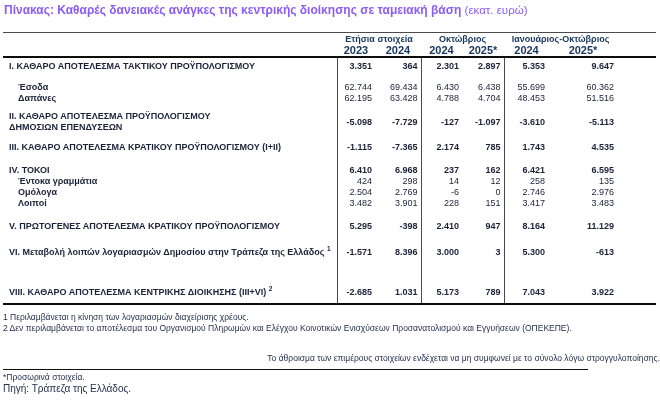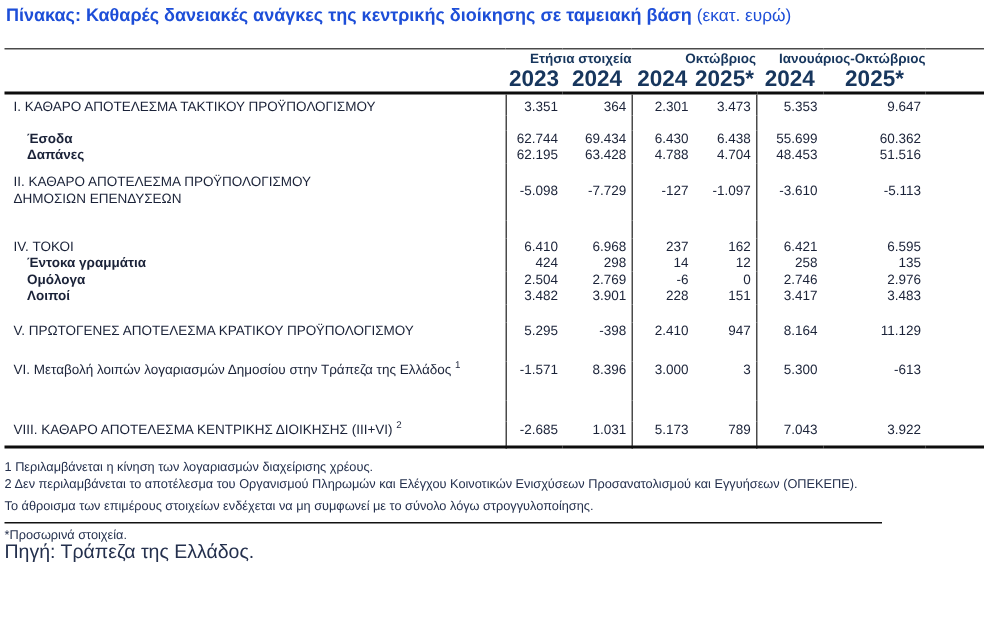--- a/index.html
+++ b/index.html
@@ -6,21 +6,21 @@
   html, body { background: #ffffff; }
   body {
     width: 660px; height: 414px;
     font-family: "Liberation Sans", sans-serif;
     color: #1a2238;
     overflow: hidden;
   }
   .page { position: relative; width: 660px; height: 414px; background: #fff; }
 
   
-  .title { padding: 3px 0 0 4px; font-size: 12px; color: #1d4ed8; white-space: nowrap; }
+  .title { padding: 3px 0 0 4px; font-size: 12px; color: #8b5cf6; white-space: nowrap; }
   .title-main { font-weight: bold; }
   .title-unit { font-weight: normal; font-size: 11.5px; }
 
   
   table.tbl {
     border-collapse: collapse; table-layout: fixed;
     width: 653px; margin: 15px 0 0 3px;
     border-top: 1px solid #4a4a4a;
     border-bottom: 2px solid #0d0d0d;
     font-size: 9px;
@@ -29,44 +29,44 @@
   col.c-1 { width: 38px; }
   col.c-2 { width: 46px; }
   col.c-3 { width: 41px; }
   col.c-4 { width: 42px; }
   col.c-5 { width: 45px; }
   col.c-6 { width: 68px; }
   col.c-pad { width: 39px; }
 
   thead td { color: #17365d; font-weight: bold; }
   tr.grp-row { height: 11px; }
-  tr.grp-row td.grp { text-align: right; font-size: 9px; vertical-align: bottom; white-space: nowrap; }
+  tr.grp-row td.grp { text-align: center; font-size: 9px; vertical-align: bottom; white-space: nowrap; }
   tr.yr-row { height: 13px; }
   tr.yr-row td { border-bottom: 2px solid #0d0d0d; }
-  tr.yr-row td.yr { text-align: center; font-size: 15px; vertical-align: middle; }
+  tr.yr-row td.yr { text-align: center; font-size: 11px; vertical-align: middle; }
 
   tbody td { vertical-align: middle; }
   tbody td.c1, tbody td.c3, tbody td.c5 { border-left: 1px solid #4a4a4a; }
   tbody tr.row { height: 11px; }
   tbody tr.row.two-line { height: 22px; }
   tbody td.lbl { padding-left: 6px; white-space: pre-line; line-height: 10.5px; }
   tbody tr.sub td.lbl { padding-left: 15px; font-weight: bold; }
-  tbody tr.section { font-weight: normal; margin-left: 34px; }
+  tbody tr.section { font-weight: bold; margin-left: 34px; }
   tbody td.val { text-align: right; padding-right: 3px; white-space: nowrap; }
   tbody td.c5.val { padding-right: 4px; }
   tbody tr.sp td { height: inherit; }
   sup { font-size: 6.5px; vertical-align: super; line-height: 0; }
 
   
   .footnotes { margin: 7px 0 0 3px; font-size: 8.5px; color: #24304d; }
   .footnotes .fn { line-height: 11.5px; white-space: nowrap; }
-  .footnotes .rounding { margin-top: 3px; line-height: 11.5px; white-space: nowrap; }
+  .footnotes .rounding { margin-top: 18px; line-height: 11.5px; white-space: nowrap; text-align: right; }
   .rule { width: 585px; border-top: 1.5px solid #111; margin: 5px 0 0 3px; }
   .prov { margin: 2px 0 0 3px; font-size: 8.5px; color: #24304d; line-height: 11px; }
-  .source { margin: 0 0 0 3px; font-size: 13px; color: #24304d; line-height: 11px; }
+  .source { margin: 0 0 0 3px; font-size: 10px; color: #24304d; line-height: 11px; }
 </style>
 </head>
 <body>
 
 <div class="page">
 
   <div class="title">
     <span class="title-main">Πίνακας: Καθαρές δανειακές ανάγκες της κεντρικής διοίκησης σε ταμειακή βάση</span>
     <span class="title-unit">(εκατ. ευρώ)</span>
   </div>
@@ -110,21 +110,21 @@
           <td class="c4"></td>
           <td class="c5"></td>
           <td class="c6"></td>
           <td class="pad"></td>
         </tr>
         <tr class="row section">
           <td class="lbl">I. ΚΑΘΑΡΟ ΑΠΟΤΕΛΕΣΜΑ ΤΑΚΤΙΚΟΥ ΠΡΟΫΠΟΛΟΓΙΣΜΟΥ</td>
           <td class="val c1">3.351</td>
           <td class="val c2">364</td>
           <td class="val c3">2.301</td>
-          <td class="val c4">3.473</td>
+          <td class="val c4">2.897</td>
           <td class="val c5">5.353</td>
           <td class="val c6">9.647</td>
           <td class="pad"></td>
         </tr>
         <tr class="sp" style="height: 10px;">
           <td class="lbl"></td>
           <td class="c1"></td>
           <td class="c2"></td>
           <td class="c3"></td>
           <td class="c4"></td>
@@ -176,20 +176,30 @@
         <tr class="sp" style="height: 9px;">
           <td class="lbl"></td>
           <td class="c1"></td>
           <td class="c2"></td>
           <td class="c3"></td>
           <td class="c4"></td>
           <td class="c5"></td>
           <td class="c6"></td>
           <td class="pad"></td>
         </tr>
+        <tr class="row section">
+          <td class="lbl">III. ΚΑΘΑΡΟ ΑΠΟΤΕΛΕΣΜΑ ΚΡΑΤΙΚΟΥ ΠΡΟΫΠΟΛΟΓΙΣΜΟΥ (Ι+ΙΙ)</td>
+          <td class="val c1">-1.115</td>
+          <td class="val c2">-7.365</td>
+          <td class="val c3">2.174</td>
+          <td class="val c4">785</td>
+          <td class="val c5">1.743</td>
+          <td class="val c6">4.535</td>
+          <td class="pad"></td>
+        </tr>
         <tr class="sp" style="height: 12px;">
           <td class="lbl"></td>
           <td class="c1"></td>
           <td class="c2"></td>
           <td class="c3"></td>
           <td class="c4"></td>
           <td class="c5"></td>
           <td class="c6"></td>
           <td class="pad"></td>
         </tr>

